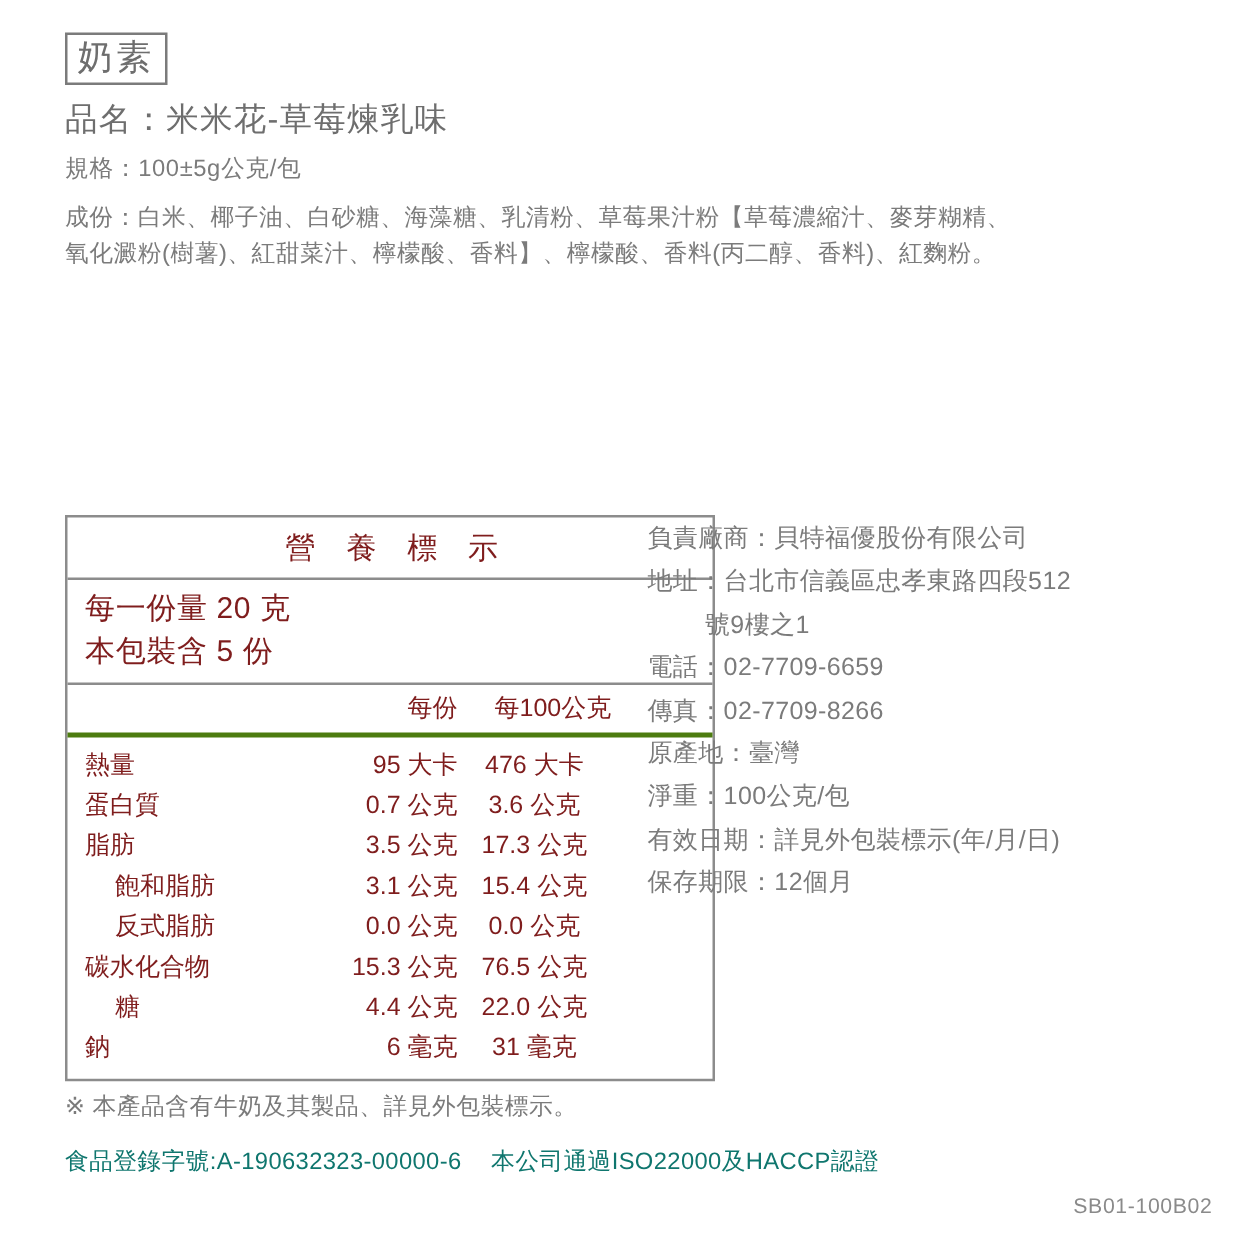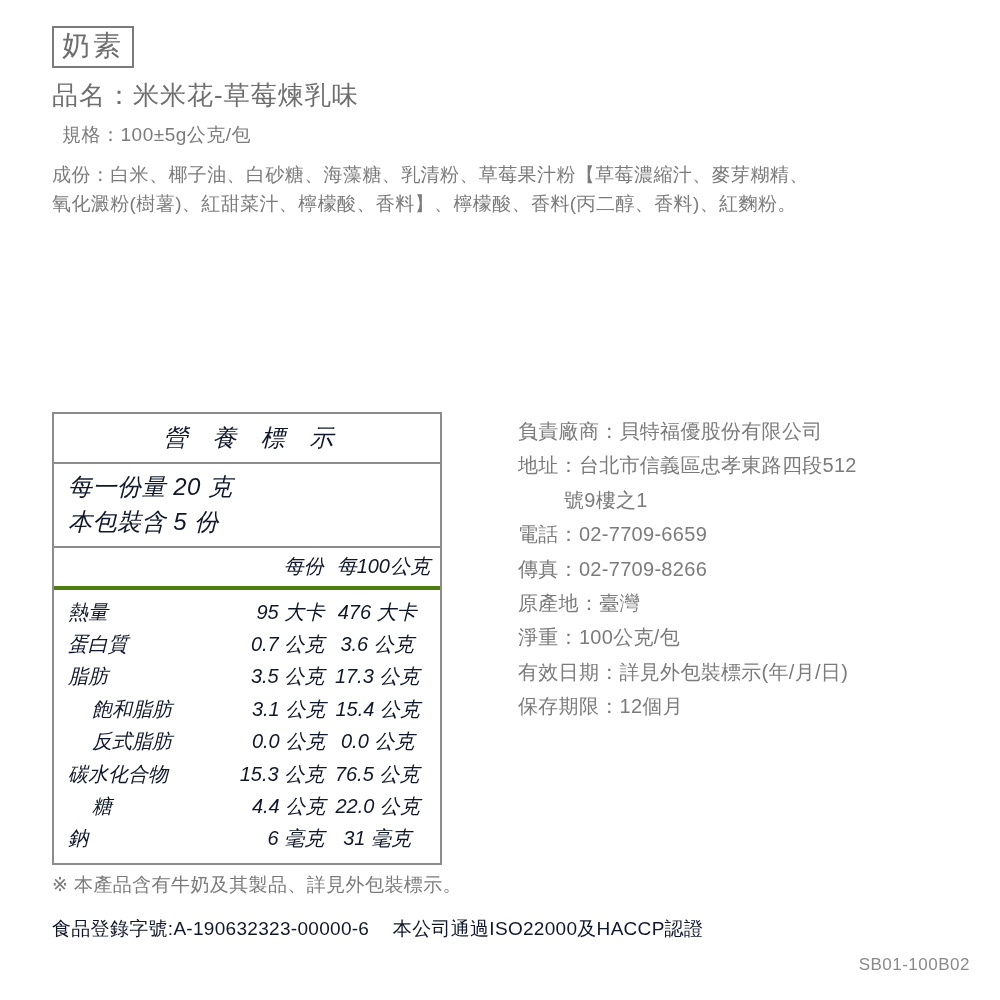--- a/index.html
+++ b/index.html
@@ -42,46 +42,44 @@
     letter-spacing: 1px;
     color: #6e6e6e;
   }
   .spec {
     position: absolute;
     left: 52px;
     top: 122px;
     font-size: 19px;
     letter-spacing: 0.5px;
     color: #7b7b7b;
-    margin-left: 10px;
   }
   .ingredients {
     position: absolute;
     left: 52px;
     top: 160px;
     width: 915px;
     font-size: 19px;
     line-height: 1.55;
     letter-spacing: 0.4px;
     color: #7b7b7b;
   }
 
   
   .nutrition {
     position: absolute;
     left: 52px;
     top: 412px;
-    width: 390px;
+    width: 520px;
     border-left: 2px solid #8c8c8c;
     border-right: 2px solid #8c8c8c;
     border-top: 2px solid #8c8c8c;
     border-bottom: 2px solid #8c8c8c;
     box-sizing: border-box;
-    color: #0f172a;
-    font-style: italic;
+    color: #7f1d1d;
   }
   .nut-title {
     text-align: center;
     font-size: 24px;
     letter-spacing: 9px;
     padding: 8px 0 8px 12px;
     border-bottom: 2px solid #8c8c8c;
   }
   .nut-serving {
     font-size: 24px;
@@ -130,21 +128,21 @@
     top: 872px;
     font-size: 19px;
     color: #7b7b7b;
     letter-spacing: 0.4px;
   }
   .reg {
     position: absolute;
     left: 52px;
     top: 916px;
     font-size: 19px;
-    color: #0f172a;
+    color: #0f766e;
     letter-spacing: 0.3px;
   }
   .reg .cert { margin-left: 18px; }
   .code {
     position: absolute;
     right: 30px;
     top: 955px;
     font-size: 17px;
     color: #8a8a8a;
     letter-spacing: 0.5px;

